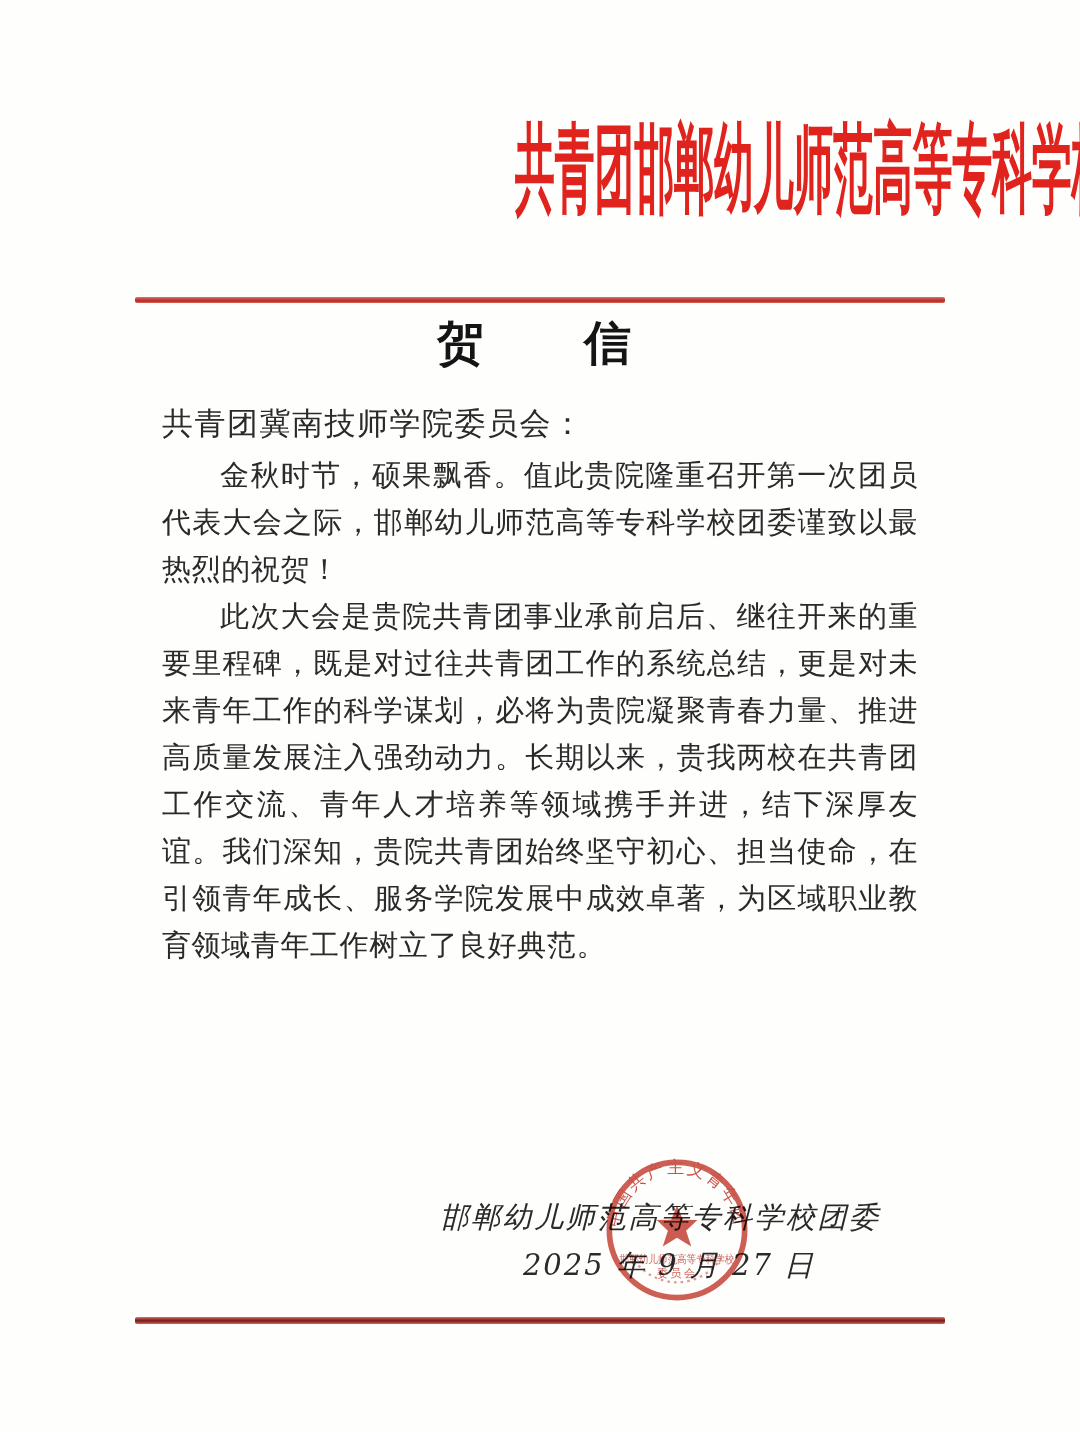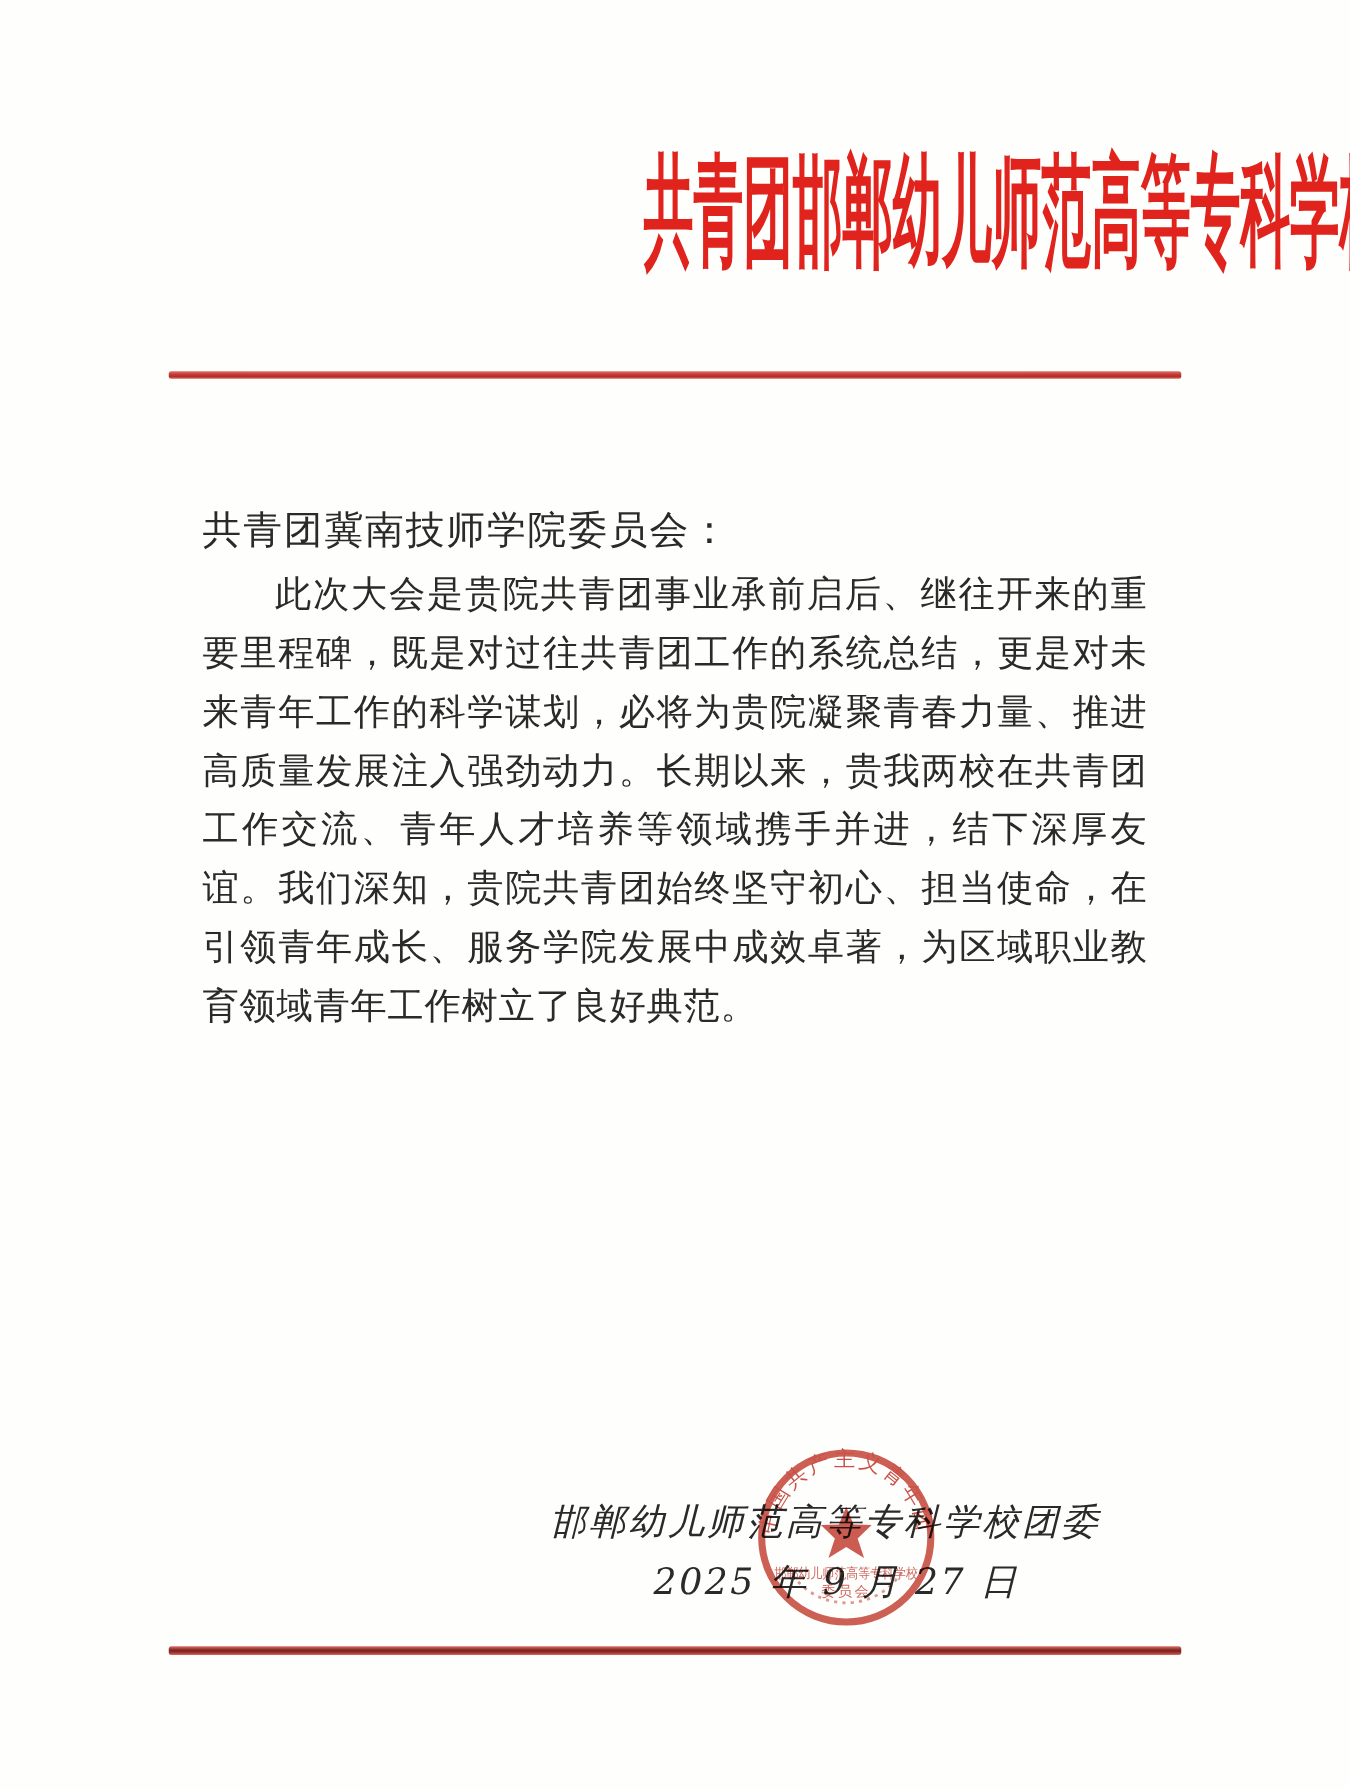--- a/index.html
+++ b/index.html
@@ -88,24 +88,26 @@
 <body>
 
 <div class="page">
 
   <div class="letterhead">
     <span class="squeeze">共青团邯郸幼儿师范高等专科学校委员会</span>
   </div>
 
   <div class="rule rule-top"></div>
 
+  <div class="letter-title">贺　　信</div>
 
   <div class="salutation">共青团冀南技师学院委员会：</div>
 
   <div class="body-text">
+    <p>金秋时节，硕果飘香。值此贵院隆重召开第一次团员代表大会之际，邯郸幼儿师范高等专科学校团委谨致以最热烈的祝贺！</p>
     <p>此次大会是贵院共青团事业承前启后、继往开来的重要里程碑，既是对过往共青团工作的系统总结，更是对未来青年工作的科学谋划，必将为贵院凝聚青春力量、推进高质量发展注入强劲动力。长期以来，贵我两校在共青团工作交流、青年人才培养等领域携手并进，结下深厚友谊。我们深知，贵院共青团始终坚守初心、担当使命，在引领青年成长、服务学院发展中成效卓著，为区域职业教育领域青年工作树立了良好典范。</p>
   </div>
 
   <div class="closing">
     <div class="signature">邯郸幼儿师范高等专科学校团委</div>
     <div class="date">2025 年 9 月 27 日</div>
   </div>
 
   <svg class="seal" viewBox="0 0 160 160" xmlns="http://www.w3.org/2000/svg">
     <defs>

